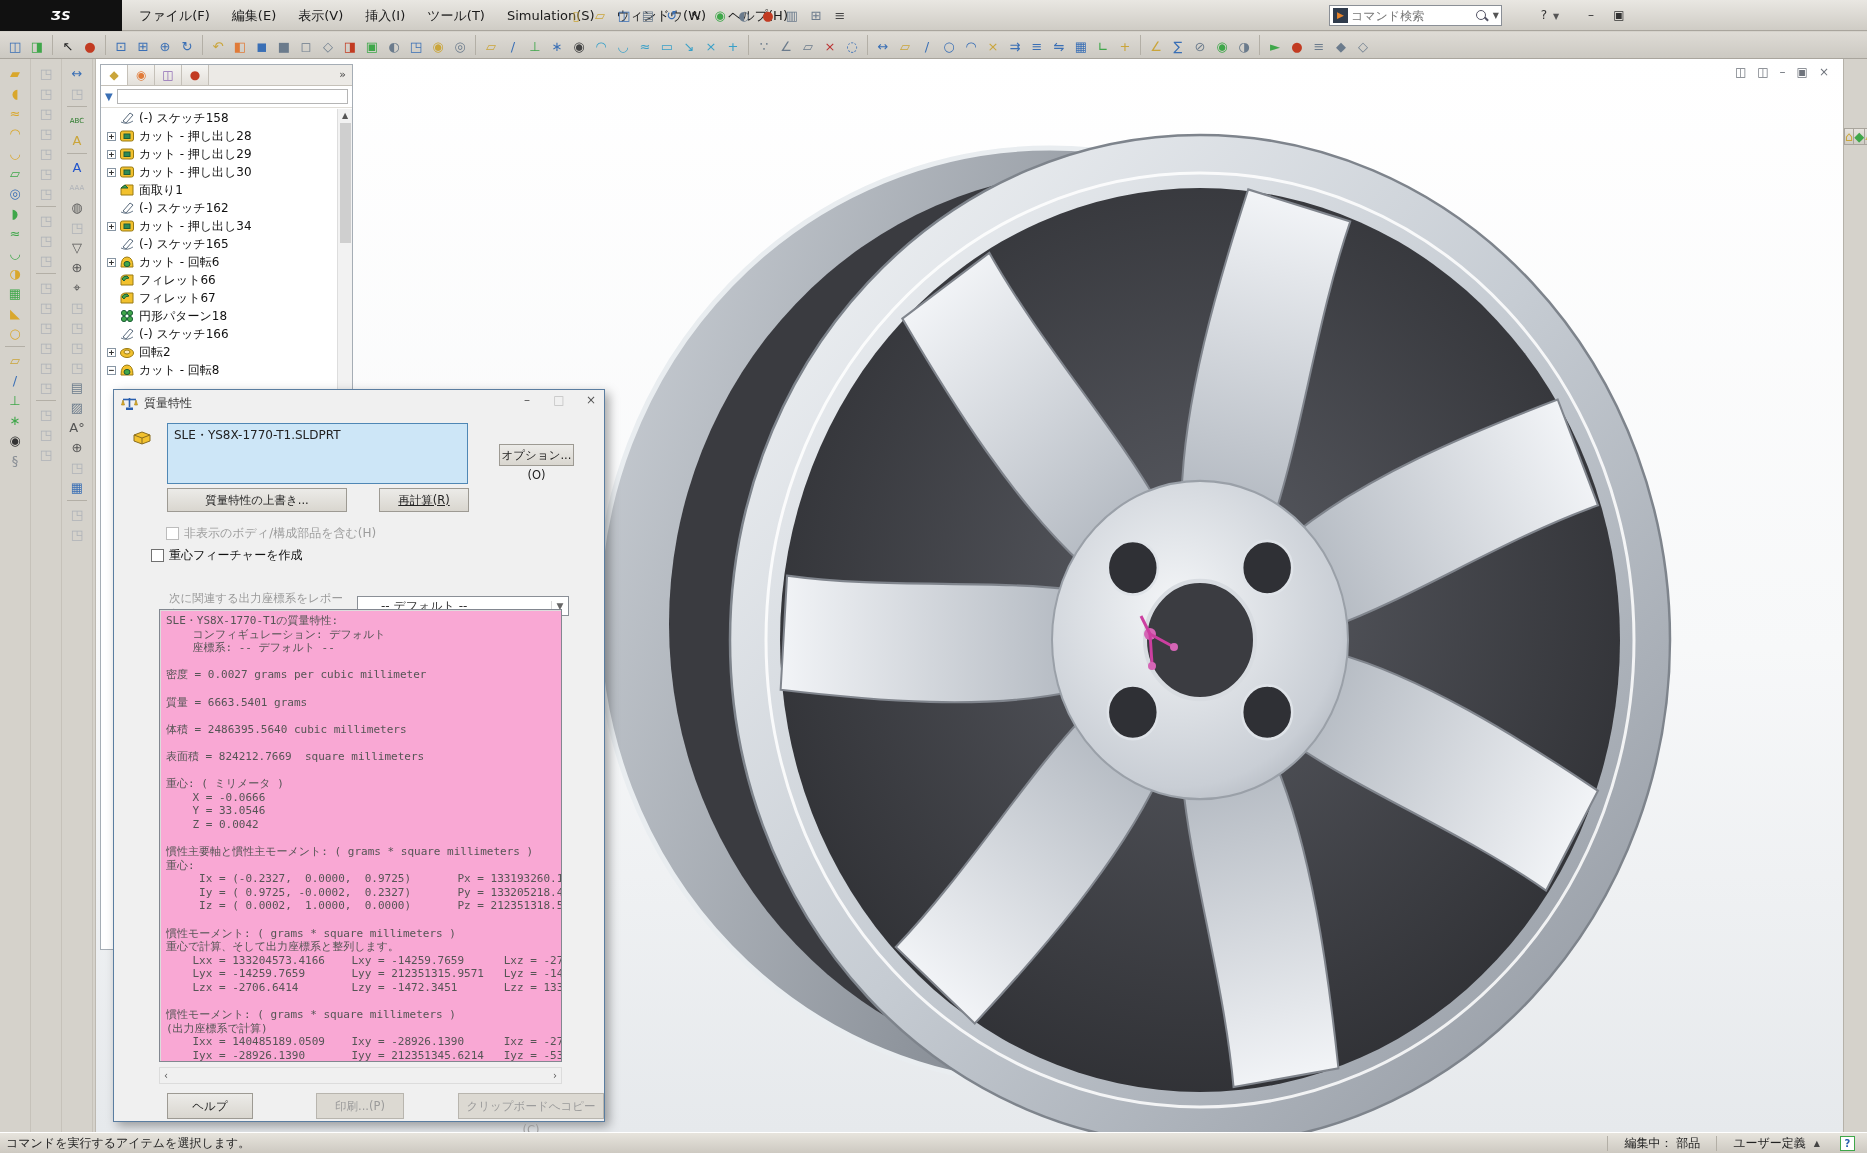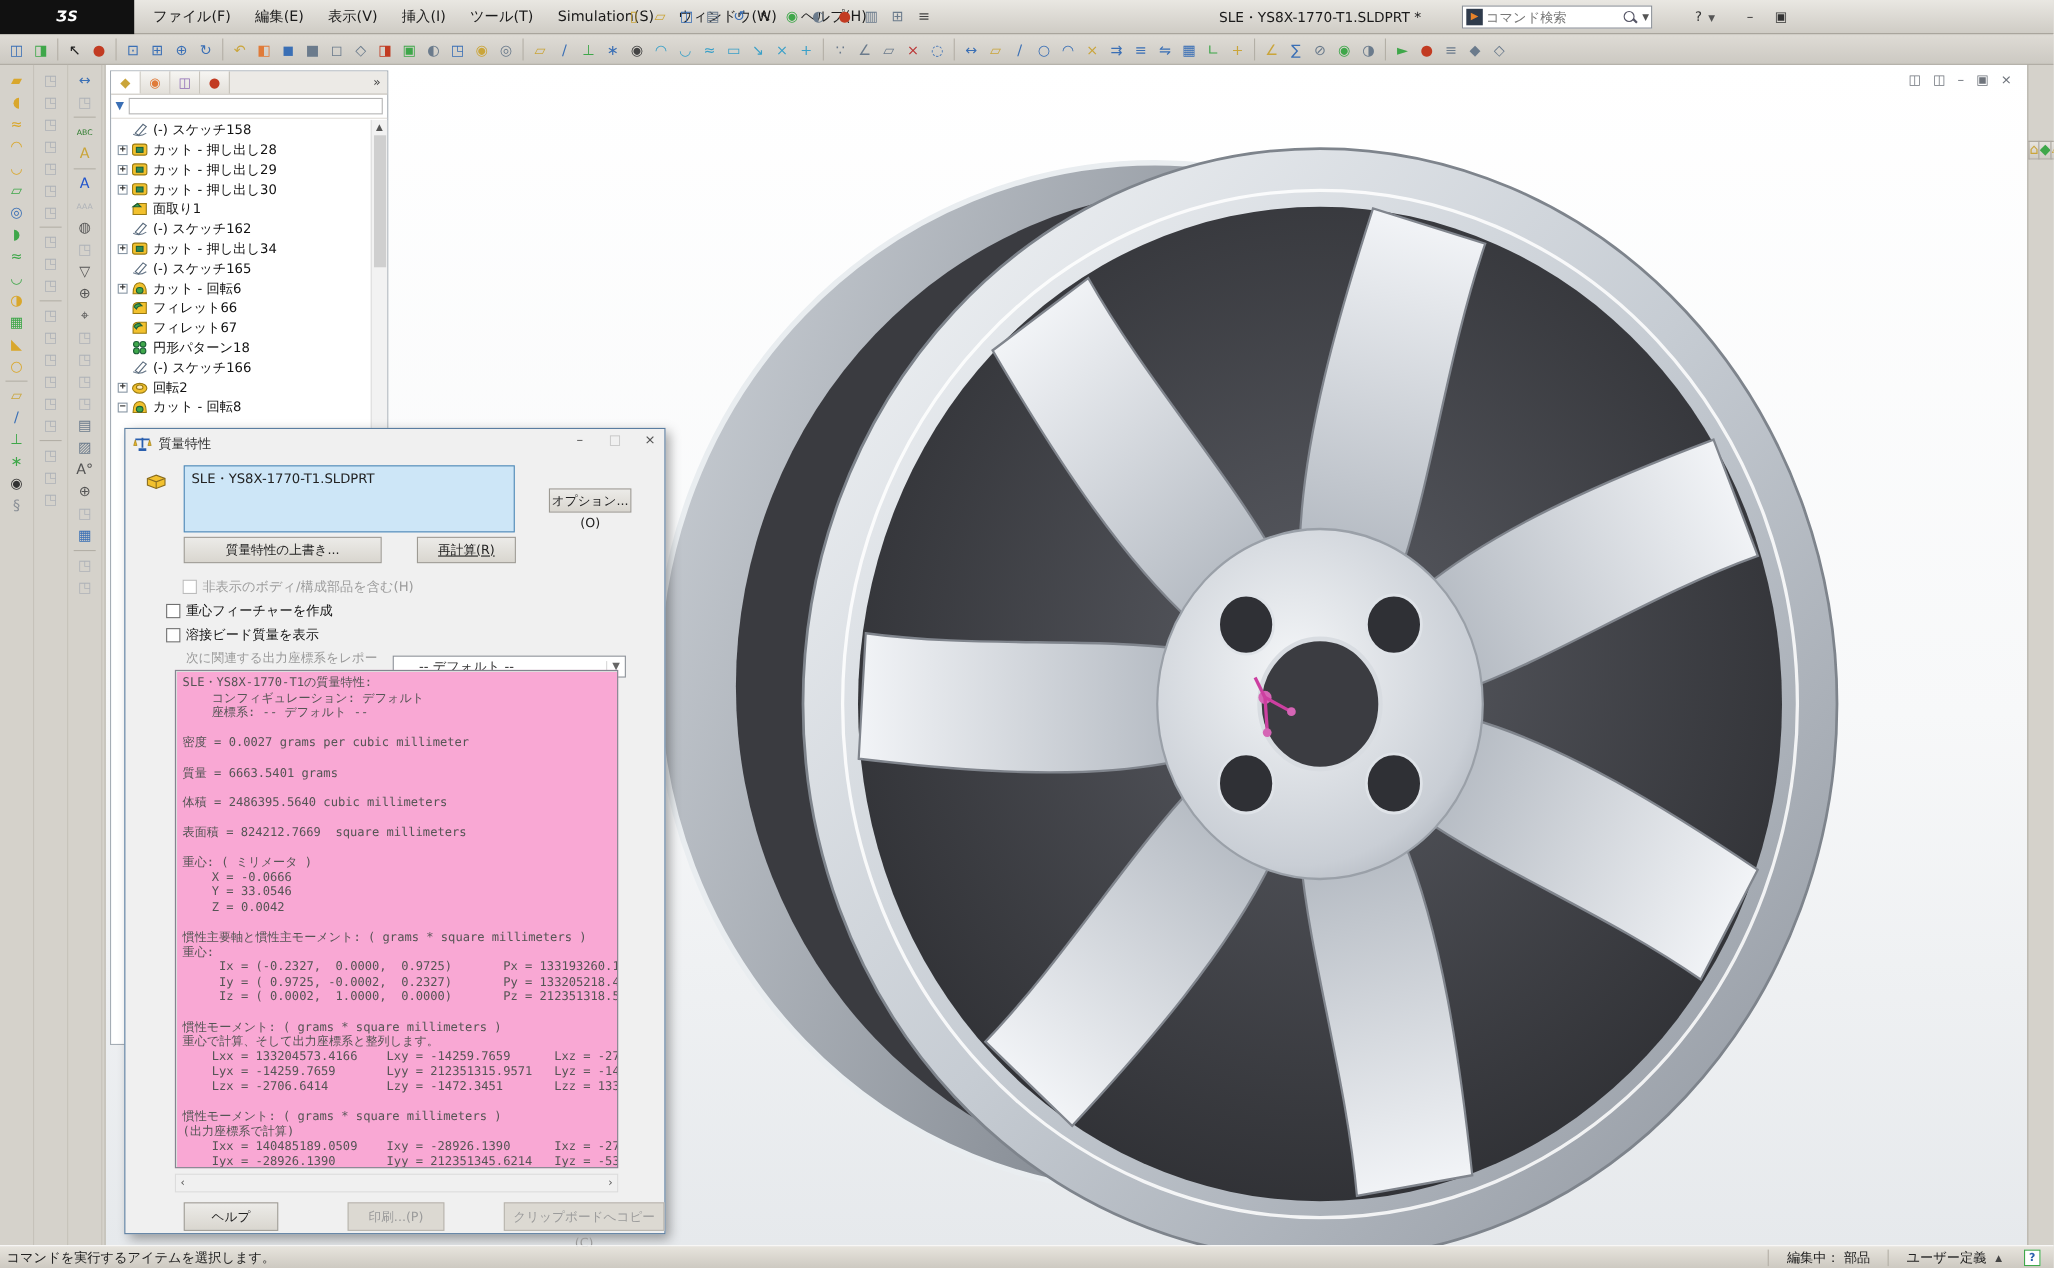--- a/index.html
+++ b/index.html
@@ -163,21 +163,20 @@
         <span class="tbico" style="color: rgb(107, 123, 140);">▤</span>
         <span class="tbico" style="color: rgb(58, 111, 181);">↺</span>
         <span class="tbico" style="color: rgb(34, 34, 34);">↖</span>
         <span class="tbico" style="color: rgb(63, 167, 74);">◉</span>
         <span class="tbico" style="color: rgb(107, 123, 140);">◐</span>
         <span class="tbico" style="color: rgb(194, 59, 34);">●</span>
         <span class="tbico" style="color: rgb(107, 123, 140);">▥</span>
         <span class="tbico" style="color: rgb(107, 123, 140);">⊞</span>
         <span class="tbico" style="color: rgb(68, 68, 68);">≡</span>
       </div>
-    <div id="win-title">SLE・YS8X-1770-T1.SLDPRT *</div>
     <div id="cmd-search">
       <span class="cmdico">▶</span>
       <input placeholder="コマンド検索" style="">
       <span class="mag"></span>
       <span class="dd">▼</span>
     </div>
     <span class="titlebtn" style="left:1540px">? <span class="dd">▼</span></span>
     <span class="titlebtn" style="left:1580px">–</span>
     <span class="titlebtn" style="left:1608px">▣</span>
   </div>
@@ -586,24 +585,20 @@
 
       <div class="abs" id="cb-area">
           <div class="cbrow disb ind">
             <span class="cb"></span>
             <span>非表示のボディ/構成部品を含む(H)</span>
           </div>
           <div class="cbrow">
             <span class="cb"></span>
             <span>重心フィーチャーを作成</span>
           </div>
-          <div class="cbrow">
-            <span class="cb"></span>
-            <span>溶接ビード質量を表示</span>
-          </div>
         </div>
 
       <div class="abs" id="report-row">
         <span class="lbl">次に関連する出力座標系をレポート:</span>
         <span id="report-combo">
           <span class="val">-- デフォルト --</span>
           <span class="chev">▼</span>
         </span>
       </div>
 

